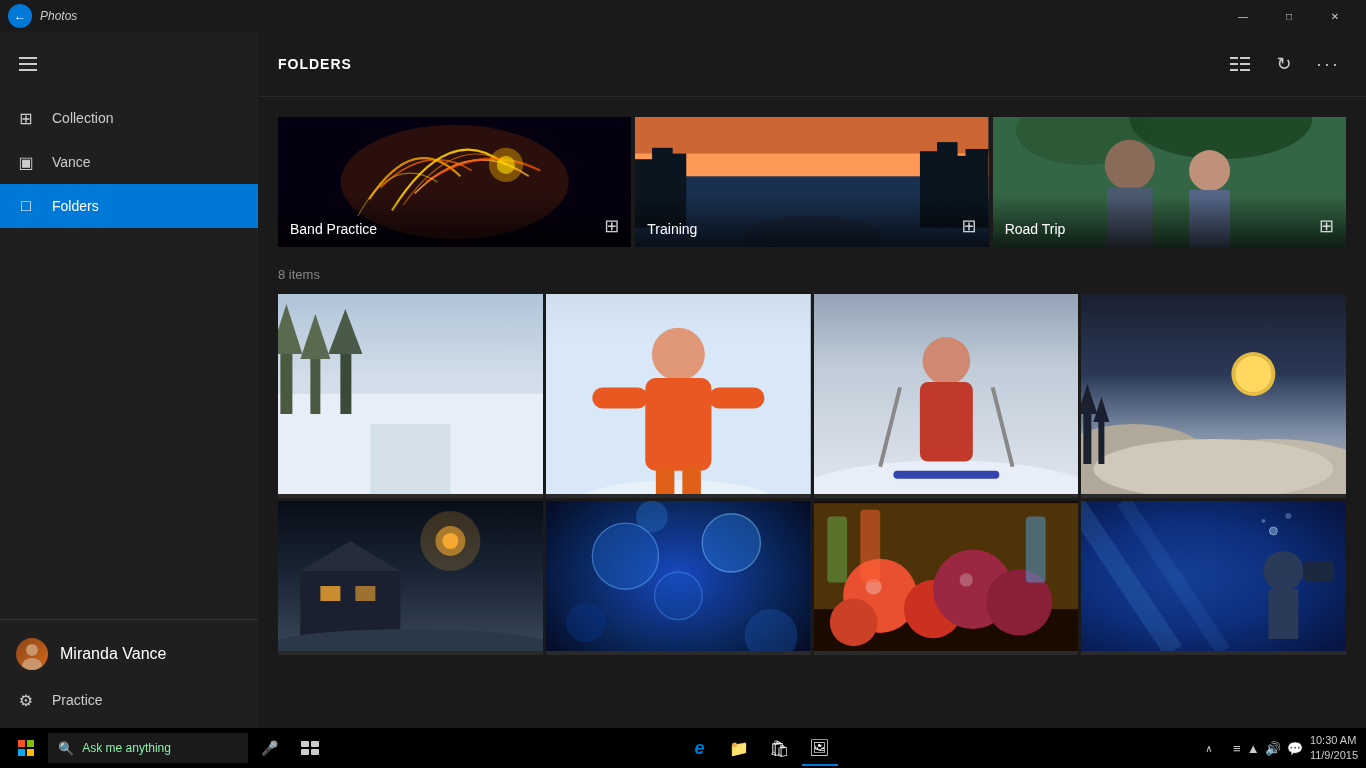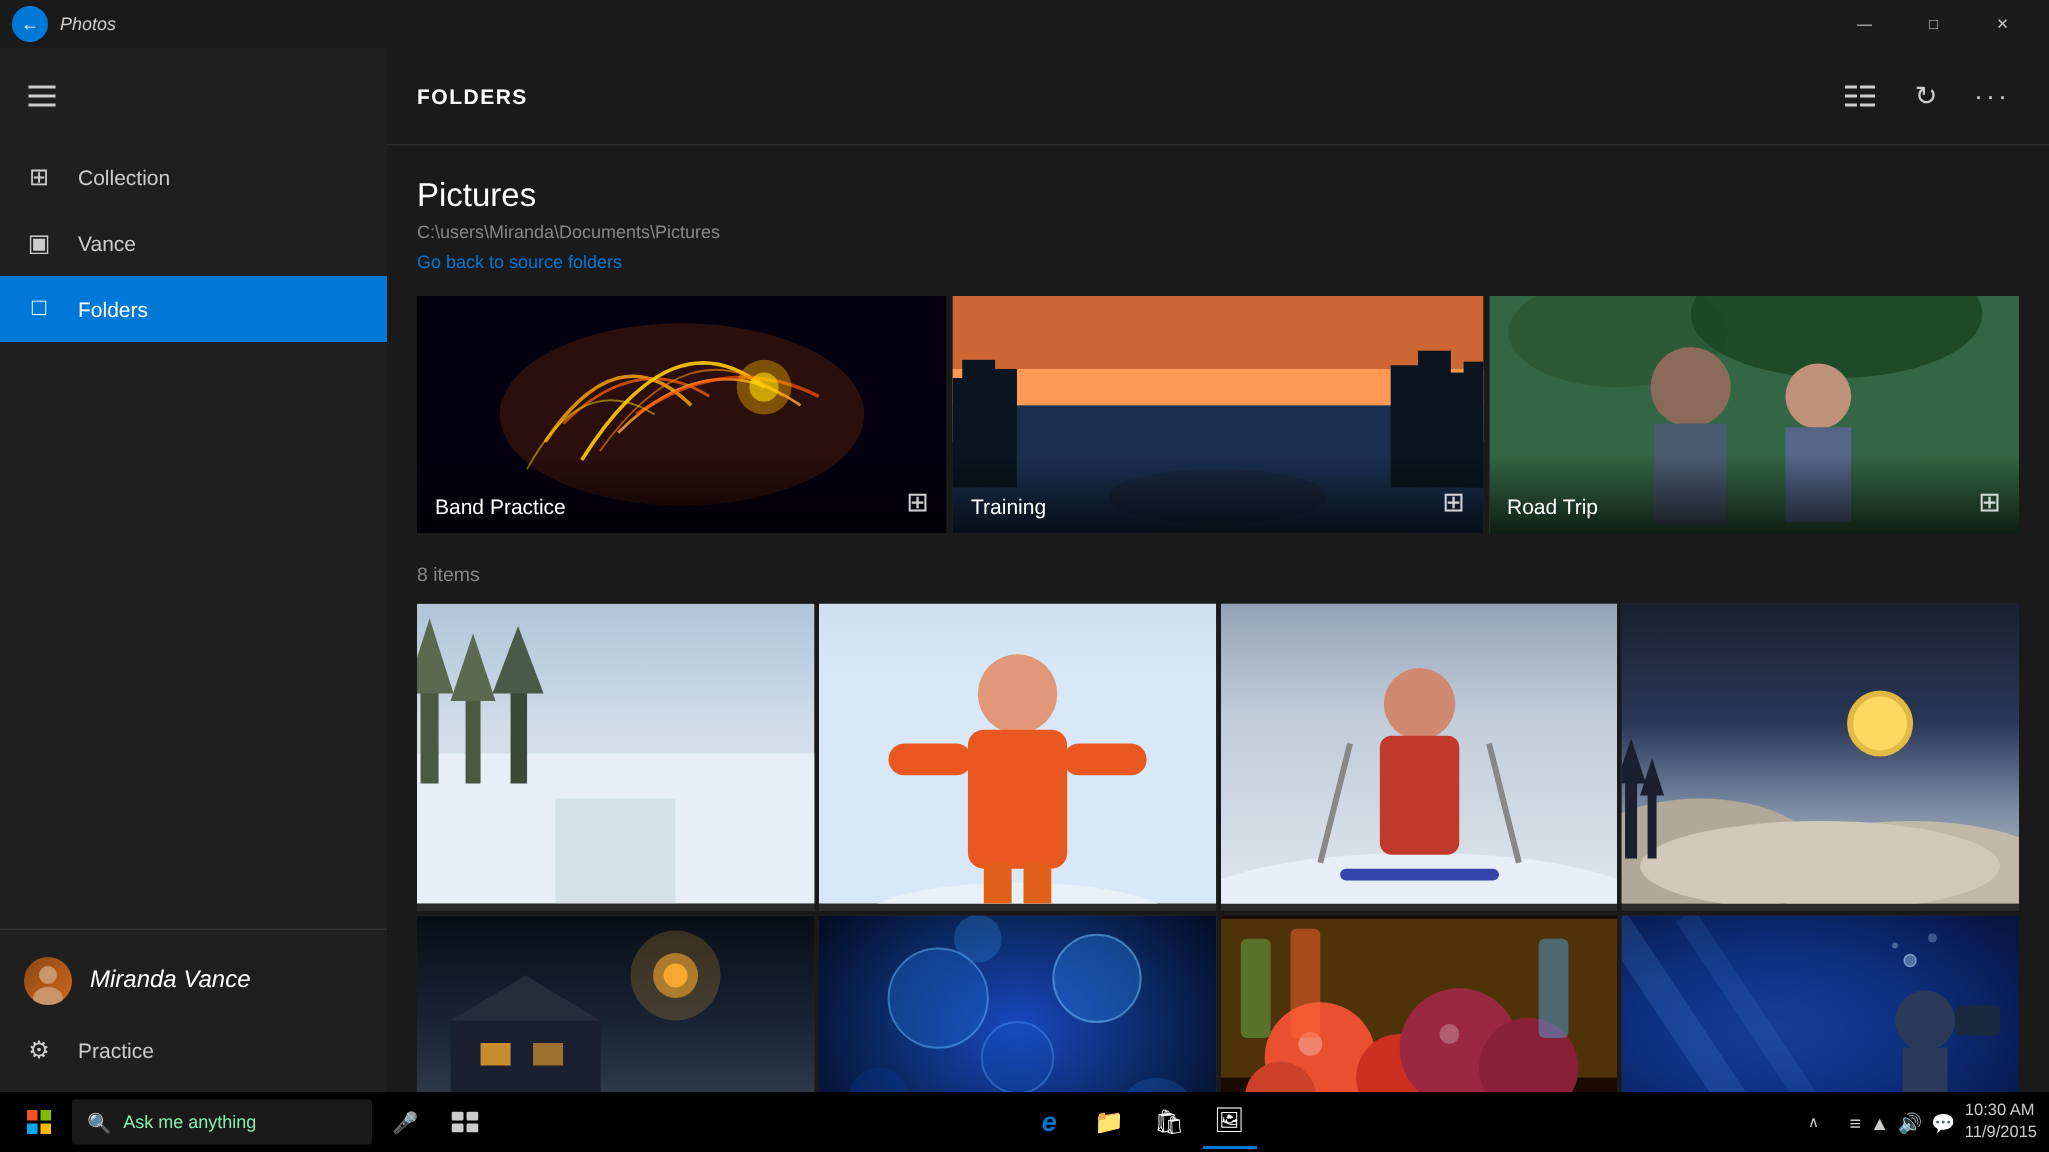--- a/index.html
+++ b/index.html
@@ -124,21 +124,20 @@
     .sidebar-bottom {
       padding: 8px 0;
       border-top: 1px solid #333;
     }
     .user-item {
       display: flex;
       align-items: center;
       gap: 12px;
       padding: 10px 16px;
       cursor: pointer;
-      font-style: italic;
     }
     .avatar {
       width: 32px;
       height: 32px;
       border-radius: 50%;
       background: linear-gradient(135deg, #8B4513, #D2691E);
       display: flex;
       align-items: center;
       justify-content: center;
       font-size: 12px;
@@ -227,21 +226,21 @@
 
     
     .folder-grid {
       display: grid;
       grid-template-columns: repeat(3, 1fr);
       gap: 4px;
       margin-bottom: 20px;
     }
     .folder-card {
       position: relative;
-      height: 158px;
+      height: 130px;
       background: #2a2a2a;
       cursor: pointer;
       overflow: hidden;
     }
     .folder-overlay {
       position: absolute;
       bottom: 0;
       left: 0;
       right: 0;
       background: linear-gradient(transparent, rgba(0,0,0,0.7));
@@ -440,25 +439,20 @@
           <span style="font-size:18px;">↻</span>
         </div>
         <div class="header-btn">
           <span style="font-size:18px; letter-spacing:2px;">···</span>
         </div>
       </div>
     </div>
 
     <div class="content-scroll">
 
-      <div>
-        <div class="section-title">Pictures</div>
-        <div class="section-path">C:\users\Miranda\Documents\Pictures</div>
-        <span class="section-link">Go back to source folders</span>
-      </div>
 
       <div class="folder-grid">
 
         <div class="folder-card">
           <div class="bg-band" style="width:100%;height:100%;position:relative;">
             
             <svg width="100%" height="100%" viewBox="0 0 310 130" preserveAspectRatio="xMidYMid slice">
               <rect width="310" height="130" fill="#050010"></rect>
               <ellipse cx="155" cy="65" rx="100" ry="50" fill="rgba(255,100,0,0.15)"></ellipse>
 

